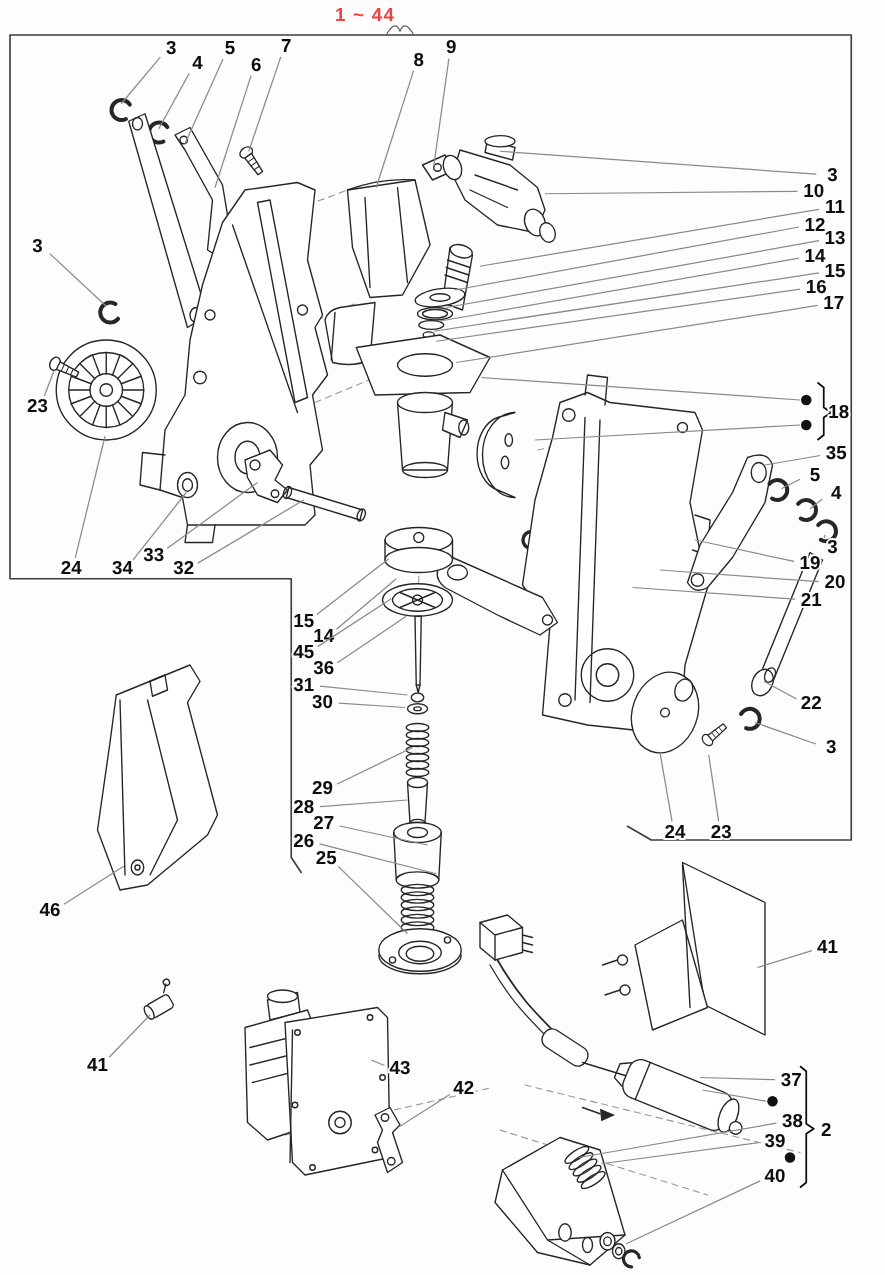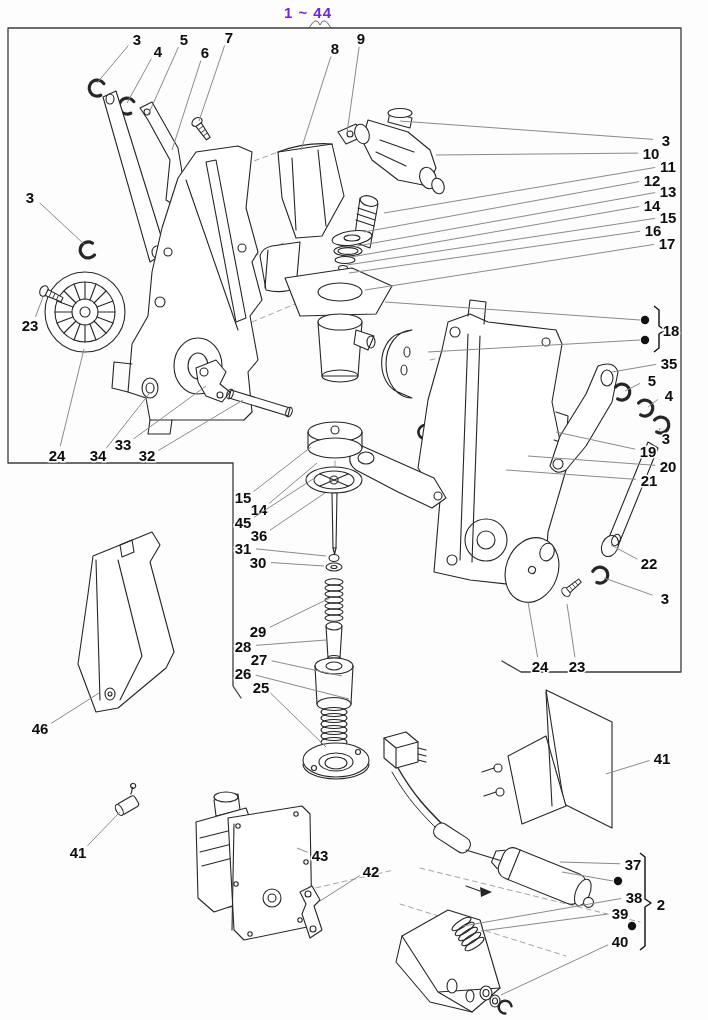--- a/index.html
+++ b/index.html
@@ -1,20 +1,20 @@
 <!DOCTYPE html>
 <html><head>
 <meta charset="utf-8">
 <style>
   html,body{margin:0;padding:0;background:#ffffff;}
   .stage{position:relative;width:708px;height:1020px;background:#fdfdfd;overflow:hidden;
          font-family:"Liberation Sans",sans-serif;}
   .stage svg{position:absolute;left:0;top:0;}
   .title{position:absolute;top:4px;left:0;width:584px;text-align:center;
-         font-size:15px;font-weight:bold;color:#6d28d9;letter-spacing:1px;margin-left:16px;}
+         font-size:15px;font-weight:bold;color:#ef4444;letter-spacing:1px;}
   #overlay text{font-family:"Liberation Sans",sans-serif;font-size:15px;font-weight:bold;
          fill:#0d0d0d;paint-order:stroke;stroke:#fdfdfd;stroke-width:3px;}
 </style>
 </head>
 <body>
 
 <div class="stage">
 
   <svg id="drawing" width="708" height="1020" viewBox="0 0 708 1020">
     <defs>

